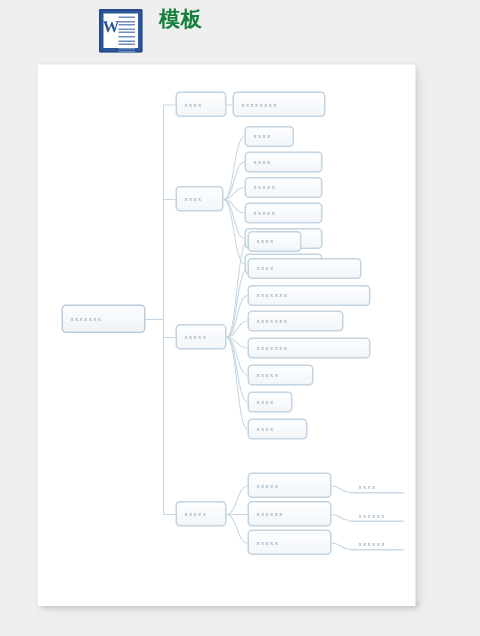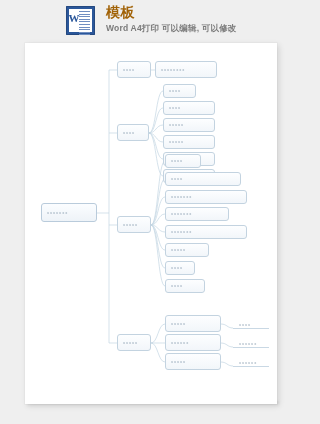--- a/index.html
+++ b/index.html
@@ -23,21 +23,21 @@
   }
   .wicon .lines{position:absolute;left:13px;top:5px;width:11px;height:19px;}
   .wicon .lines i{display:block;height:1px;background:#6f8dc0;margin-bottom:1.6px;}
   .wicon .wmark{
     position:absolute;left:2px;top:4px;width:12px;height:16px;
     color:#2b579a;font-size:11px;font-weight:bold;line-height:16px;text-align:center;
     font-family:"Liberation Serif","DejaVu Serif",serif;
   }
   .htitle{
     position:absolute;left:106px;top:4px;
-    font-size:14px;font-weight:bold;color:#a16207;letter-spacing:.5px;
+    font-size:14px;font-weight:bold;color:#15803d;letter-spacing:.5px;
   }
   .hsub{
     position:absolute;left:106px;top:23px;
     font-size:8.5px;font-weight:bold;color:#7b7b7b;letter-spacing:.2px;
     white-space:nowrap;
   }
 
   
   .paper{
     position:absolute;left:25px;top:43px;width:252px;height:361px;
@@ -95,21 +95,20 @@
           <i></i>
           <i></i>
           <i></i>
           <i></i>
           <i></i>
           <i></i>
       </div>
       <div class="wmark">W</div>
     </div>
     <div class="htitle">模板</div>
-    <div class="hsub">Word A4打印 可以编辑, 可以修改</div>
   </div>
 
   <div class="paper-shadow"></div>
   <div class="paper">
     <div class="canvas">
 
       <svg class="links" viewBox="0 0 252 361">
         <g fill="none" stroke="#c3d6e2" stroke-width="0.7">
 
           <path d="M72,170 H84"></path>

